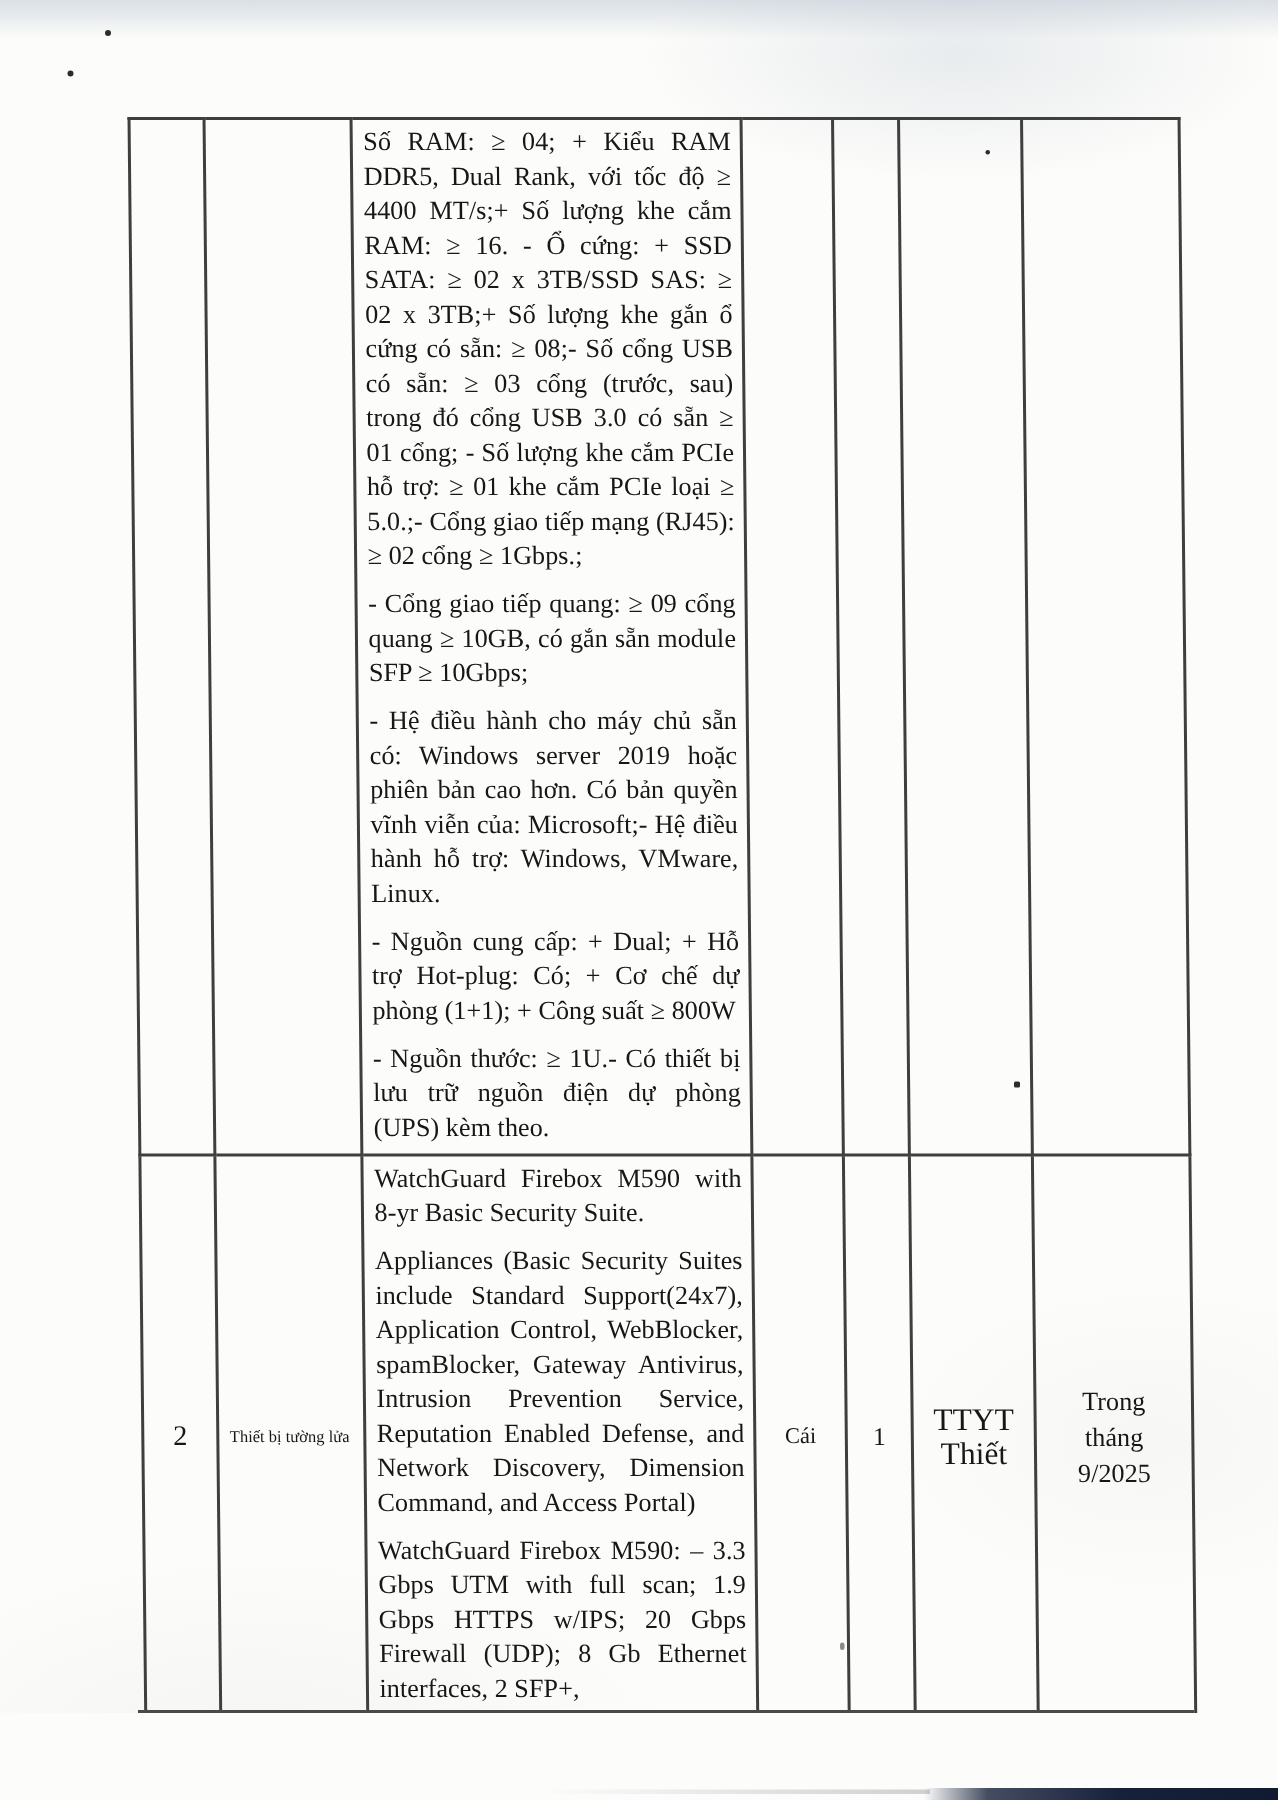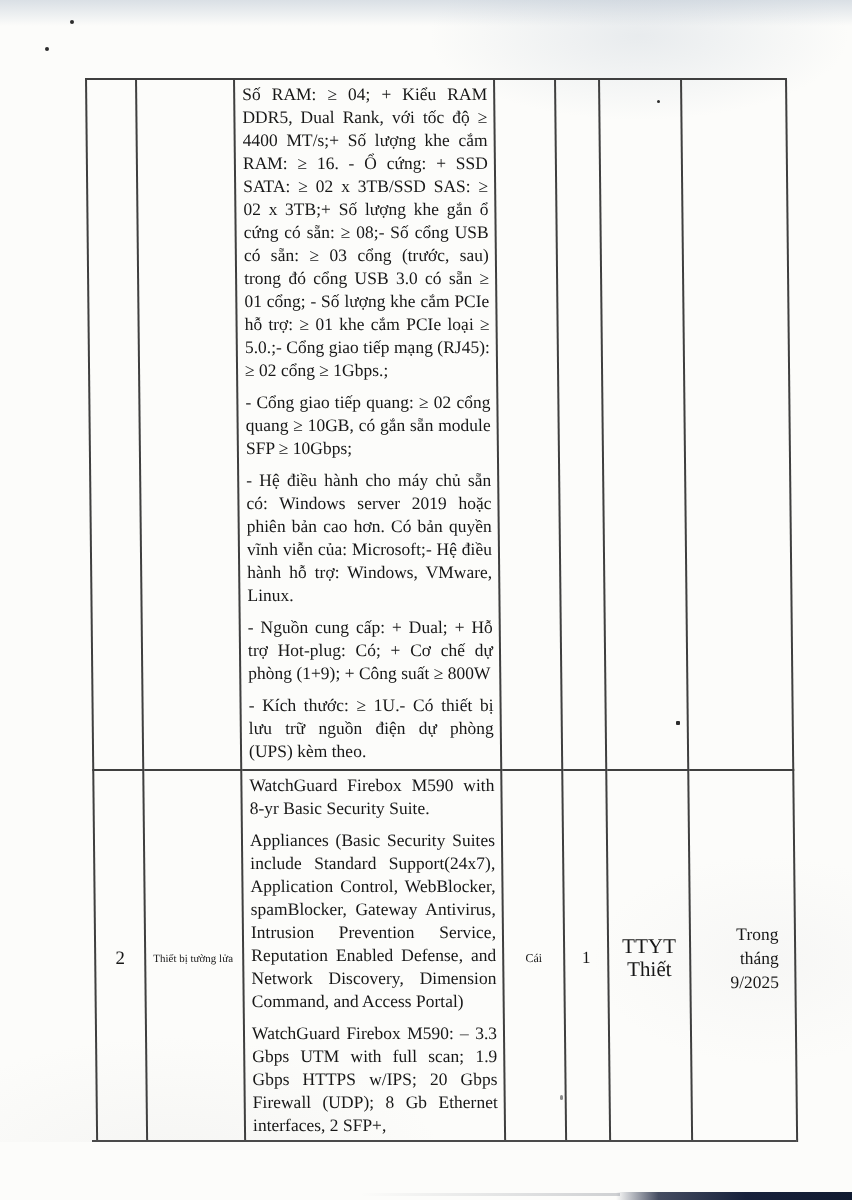--- a/index.html
+++ b/index.html
@@ -42,24 +42,24 @@
     text-align:justify;
   }
   .specs-box p:last-child { margin-bottom:0; }
   .vcen {
     height:374px;
     display:flex; align-items:center; justify-content:center;
     text-align:center;
   }
   .stt-text  { font-size:19px; }
   .name-box  { width:82px; text-align:justify; font-size:11px; line-height:23px; }
-  .unit-text { font-size:12px; }
+  .unit-text { font-size:15px; }
   .qty-text  { font-size:17px; }
   .prov-box  { font-size:21px; line-height:23px; text-align:center; }
-  .time-box  { width:72px; font-size:17.5px; line-height:24px; text-align:right; }
+  .time-box  { width:72px; font-size:17.5px; line-height:24px; text-align:center; }
   .clip-line {
     position:absolute; left:92px; top:1140px; width:704px; height:2px;
     background:#4a4a4a; z-index:6;
   }
   .page-clip {
     position:absolute; left:0; top:1142px; width:852px; height:58px;
     background:#fcfcfa; z-index:5;
   }
   .bottom-bar {
     position:absolute; left:616px; top:1192px; width:236px; height:8px;
@@ -104,24 +104,24 @@
       <col style="width:105px">
     </colgroup>
     <tbody>
 
       <tr>
         <td></td>
         <td></td>
         <td>
           <div class="specs-box r1">
             <p>Số RAM: ≥ 04;  + Kiểu RAM DDR5, Dual Rank, với tốc độ ≥ 4400 MT/s;+ Số lượng khe cắm RAM: ≥ 16. - Ổ cứng:  + SSD SATA: ≥ 02 x 3TB/SSD SAS: ≥ 02 x 3TB;+ Số lượng khe gắn ổ cứng có sẵn: ≥ 08;- Số cổng USB có sẵn: ≥ 03 cổng (trước, sau) trong đó cổng USB 3.0 có sẵn ≥ 01 cổng; - Số lượng khe cắm PCIe hỗ trợ: ≥ 01 khe cắm PCIe loại ≥ 5.0.;- Cổng giao tiếp mạng (RJ45): ≥ 02 cổng ≥ 1Gbps.;</p>
-            <p>- Cổng giao tiếp quang: ≥ 02 cổng quang ≥ 10GB, có gắn sẵn module SFP ≥ 10Gbps;</p>
+            <p>- Cổng giao tiếp quang: ≥ 09 cổng quang ≥ 10GB, có gắn sẵn module SFP ≥ 10Gbps;</p>
             <p>- Hệ điều hành cho máy chủ sẵn có: Windows server 2019 hoặc phiên bản cao hơn. Có bản quyền vĩnh viễn của: Microsoft;- Hệ điều hành hỗ trợ: Windows, VMware, Linux.</p>
-            <p>- Nguồn cung cấp: + Dual; + Hỗ trợ Hot-plug: Có; + Cơ chế dự phòng (1+9); + Công suất ≥ 800W</p>
-            <p>- Kích thước: ≥ 1U.- Có thiết bị lưu trữ nguồn điện dự phòng (UPS) kèm theo.</p>
+            <p>- Nguồn cung cấp: + Dual; + Hỗ trợ Hot-plug: Có; + Cơ chế dự phòng (1+1); + Công suất ≥ 800W</p>
+            <p>- Nguồn thước: ≥ 1U.- Có thiết bị lưu trữ nguồn điện dự phòng (UPS) kèm theo.</p>
 
           </div>
         </td>
         <td></td>
         <td></td>
         <td></td>
         <td></td>
       </tr>
 
       <tr>

